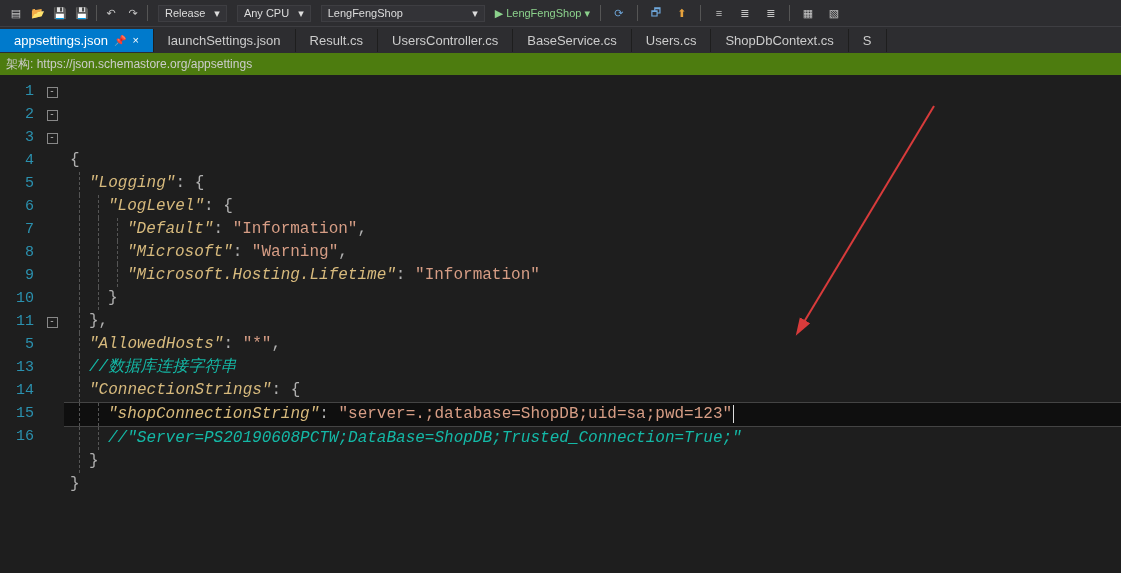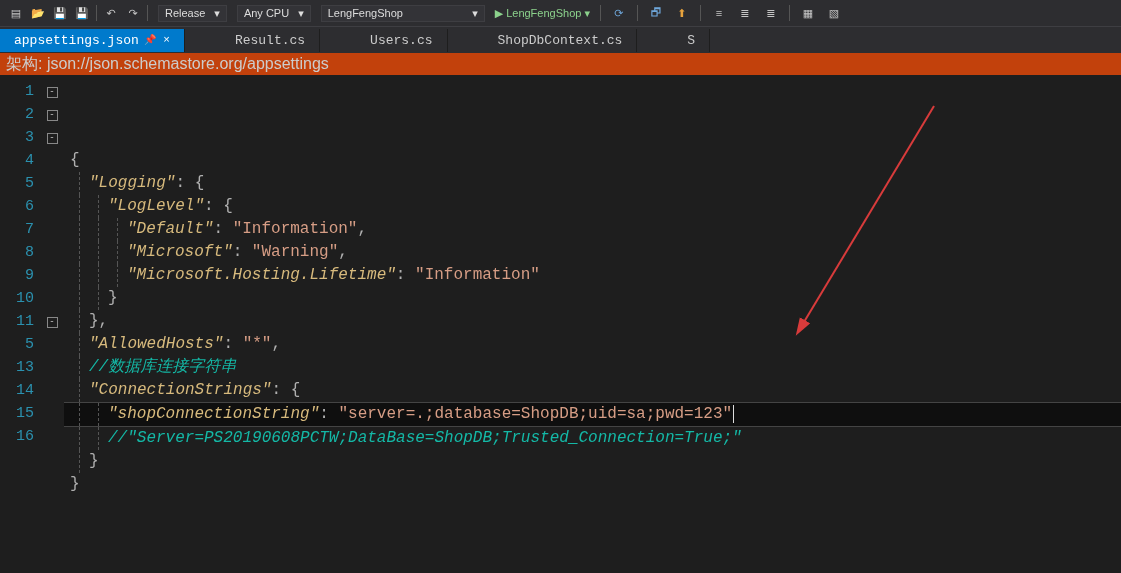--- a/index.html
+++ b/index.html
@@ -2,26 +2,26 @@
 <html><head>
 <meta charset="utf-8">
 <style>
   html,body { margin:0; padding:0; background:#1e1e1e; font-family:Consolas,'Courier New',monospace; font-size:13px; color:#ccc; overflow:hidden; width:1121px; height:573px; }
   .toolbar { background:#2d2d30; height:26px; display:flex; align-items:center; gap:10px; padding:0 8px; border-bottom:1px solid #3e3e42; font-size:12px; font-family:'Segoe UI',sans-serif; }
   .tb-icons { display:flex; gap:6px; align-items:center; }
   .tb-icon { width:16px; height:16px; display:flex; align-items:center; justify-content:center; color:#c5c5c5; font-size:11px; }
   .tb-drop { background:#333337; border:1px solid #3e3e42; padding:1px 6px; color:#ddd; font-size:11px; display:flex; align-items:center; gap:9px; }
   .tb-sep { width:1px; height:16px; background:#555; }
   .run-btn { color:#8cd28c; display:flex; align-items:center; gap:3px; font-size:11px; }
-  .tabs { background:#2d2d30; height:26px; display:flex; align-items:center; font-size:13px; font-family:Liberation Mono, monospace;gap:36px; }
+  .tabs { background:#2d2d30; height:26px; display:flex; align-items:center; font-size:13px; font-family:Liberation Sans, sans-serif; }
   .tab { padding:4px 14px; color:#ccc; border-right:1px solid #1e1e1e; white-space:nowrap; cursor:pointer; display:flex; align-items:center; gap:6px; }
   .tab.active { background:#007acc; color:#fff; position:relative; }
   .tab-close { color:#fff; font-size:11px; }
   .tab-pin { color:#fff; font-size:10px; }
-  .schema-bar { background:#c2410c; height:22px; display:flex; align-items:center; padding:0 6px; font-size:16px; color:#ccc; font-family:'Microsoft YaHei','Segoe UI',sans-serif; border-bottom:1px solid #1e1e1e; }
+  .schema-bar { background:#4d7c0f; height:22px; display:flex; align-items:center; padding:0 6px; font-size:12px; color:#ccc; font-family:'Microsoft YaHei','Segoe UI',sans-serif; border-bottom:1px solid #1e1e1e; }
   .editor { display:flex; height:calc(573px - 26px - 26px - 22px); position:relative; }
   .gutter-ln { width:28px; text-align:right; padding:4px 6px 0 6px; color:#2b91af; font-size:15px; line-height:23px; }
   .gutter-fold { width:24px; padding-top:4px; line-height:23px; text-align:center; color:#999; font-size:11px; user-select:none; }
   .fold-box { border:1px solid #888; width:9px; height:9px; display:inline-flex; align-items:center; justify-content:center; font-size:9px; line-height:1; color:#ccc; }
   .code-area { flex:1; padding:4px 0 0 0; font-size:16px; line-height:23px; white-space:pre; position:relative; overflow:hidden; }
   .code-line { position:relative; height:23px; padding-left:6px; }
   .hl-line { background:#0f0f0f; border-top:1px solid #444; border-bottom:1px solid #444; }
   .guide { display:inline-block; border-left:1px dashed #555; height:23px; vertical-align:top; width:0; margin:0 9px 0 9px; }
   .tok-brace { color:#b0b0b0; }
   .tok-key   { color:#d7ba7d; font-style:italic; }
@@ -71,29 +71,32 @@
   <span class="tb-icon">≡</span>
   <span class="tb-icon">≣</span>
   <span class="tb-icon">≣</span>
   <span class="tb-sep"></span>
   <span class="tb-icon">▦</span>
   <span class="tb-icon">▧</span>
 </div>
 
 <div class="tabs" id="tab-strip">
     <div class="tab active">appsettings.json<span class="tab-pin">📌</span><span class="tab-close">×</span></div>
+    <div class="tab">launchSettings.json</div>
     <div class="tab">Result.cs</div>
+    <div class="tab">UsersController.cs</div>
+    <div class="tab">BaseService.cs</div>
     <div class="tab">Users.cs</div>
     <div class="tab">ShopDbContext.cs</div>
     <div class="tab" style="flex: 0 0 auto;">S</div>
   </div>
 
 <div class="schema-bar">
   <span>架构:</span>&nbsp;
-  <span>json://json.schemastore.org/appsettings</span>
+  <span>https://json.schemastore.org/appsettings</span>
 </div>
 
 <div class="editor">
   <div class="gutter-ln" id="ln-gutter">
       <div>1</div>
       <div>2</div>
       <div>3</div>
       <div>4</div>
       <div>5</div>
       <div>6</div>

